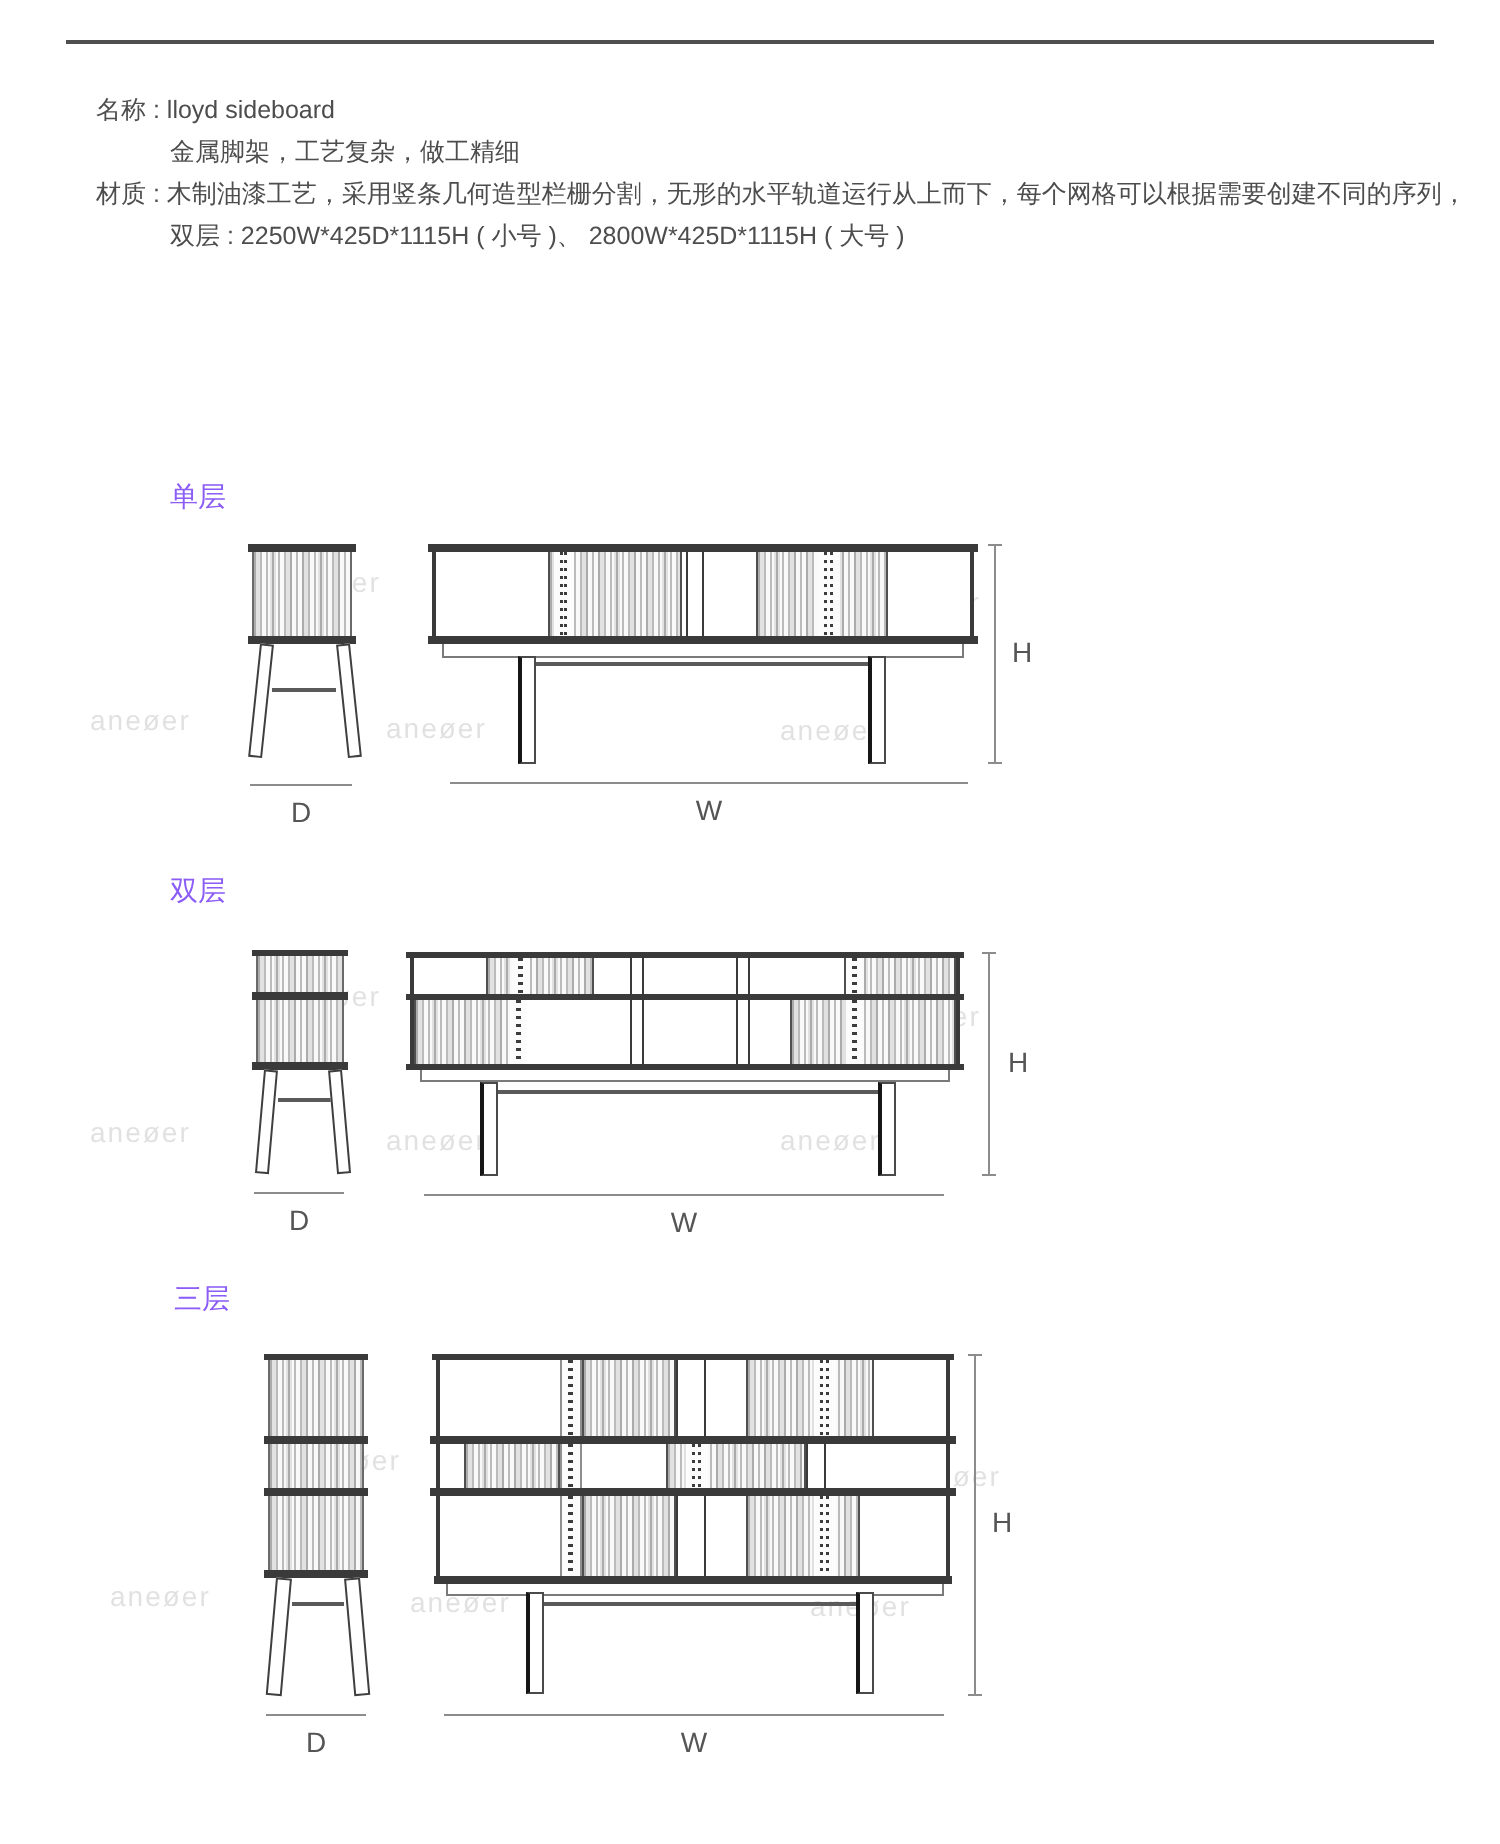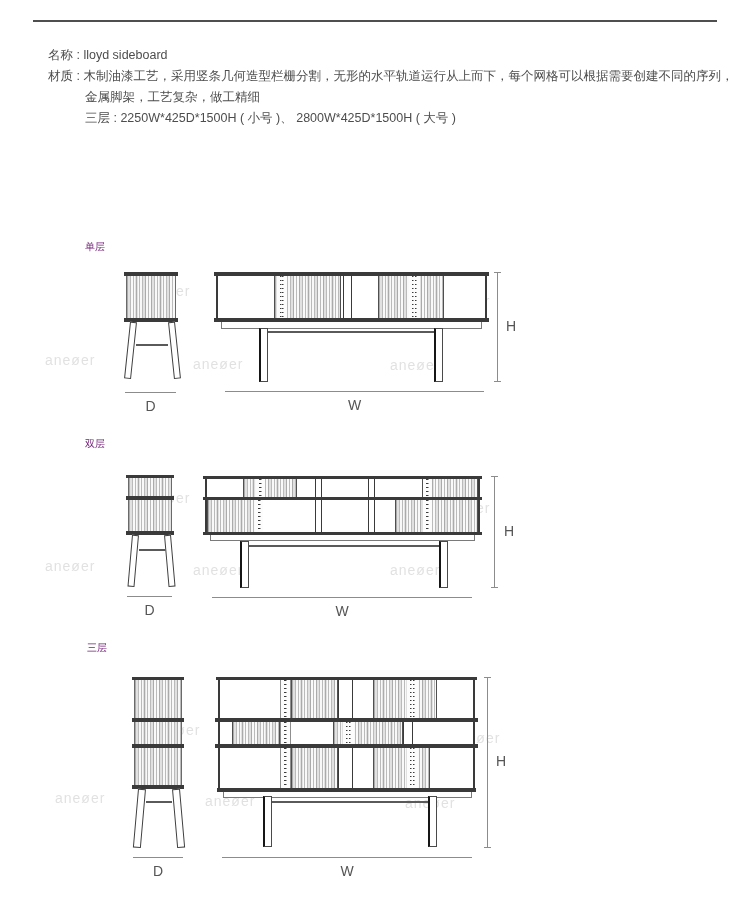--- a/index.html
+++ b/index.html
@@ -4,21 +4,21 @@
 <style>
   html,body{margin:0;padding:0;background:#fff;}
   .page{position:relative;width:750px;height:922px;background:#fff;overflow:hidden;
         font-family:"Liberation Sans","DejaVu Sans",sans-serif;color:#4d4d4d;}
   .page *{box-sizing:border-box;}
   .page i,.page b{display:block;font-style:normal;font-weight:normal;}
   .top-rule{position:absolute;left:33px;top:20px;width:684px;height:2px;background:#4f4f4f;}
   .specs{position:absolute;left:48px;top:45px;width:690px;font-size:12.5px;line-height:21px;color:#4d4d4d;}
   .spec-line{white-space:nowrap;}
   .spec-line.indent{margin-left:37px;}
-  .sec-title{position:absolute;font-size:10px;color:#701a75;}
+  .sec-title{position:absolute;font-size:14px;color:#8b5cf6;}
   .wm{position:absolute;font-size:14px;letter-spacing:1px;color:rgba(120,120,120,0.22);}
   
   .bar{position:absolute;background:#3a3a3a;}
   .slat{background-color:#f2f2f2;background-image:
      repeating-linear-gradient(90deg, rgba(70,70,70,0.35) 0px, rgba(70,70,70,0.35) 1px, rgba(0,0,0,0) 1px, rgba(0,0,0,0) 3px),
      repeating-linear-gradient(90deg, rgba(0,0,0,0.07) 0px, rgba(0,0,0,0.07) 3px, rgba(255,255,255,0.55) 3px, rgba(255,255,255,0.55) 8px);}
   .sv-body{position:absolute;border-left:1px solid #6a6a6a;border-right:1px solid #6a6a6a;}
   .fv-body{position:absolute;background:#fff;border-left:2px solid #3a3a3a;border-right:2px solid #3a3a3a;}
   .row{position:absolute;left:0;right:0;}
   .p{position:absolute;top:0;bottom:0;}
@@ -42,23 +42,23 @@
 </style>
 </head>
 <body>
 
 <div class="page">
 
   <i class="top-rule"></i>
 
   <div class="specs">
     <div class="spec-line">名称 : lloyd sideboard</div>
+    <div class="spec-line indent">金属脚架，工艺复杂，做工精细</div>
     <div class="spec-line">材质 : 木制油漆工艺，采用竖条几何造型栏栅分割，无形的水平轨道运行从上而下，每个网格可以根据需要创建不同的序列，</div>
-    <div class="spec-line indent">金属脚架，工艺复杂，做工精细</div>
-    <div class="spec-line indent">三层 : 2250W*425D*1500H ( 小号 )、 2800W*425D*1500H ( 大号 )</div>
+    <div class="spec-line indent">双层 : 2250W*425D*1115H ( 小号 )、 2800W*425D*1115H ( 大号 )</div>
   </div>
 
   <span class="wm" style="left:140px;top:283px">aneøer</span>
   <span class="wm" style="left:290px;top:288px">aneøer</span>
   <span class="wm" style="left:440px;top:293px">aneøer</span>
   <span class="wm" style="left:45px;top:352px">aneøer</span>
   <span class="wm" style="left:193px;top:356px">aneøer</span>
   <span class="wm" style="left:390px;top:357px">aneøer</span>
   <span class="wm" style="left:140px;top:490px">aneøer</span>
   <span class="wm" style="left:290px;top:495px">aneøer</span>

